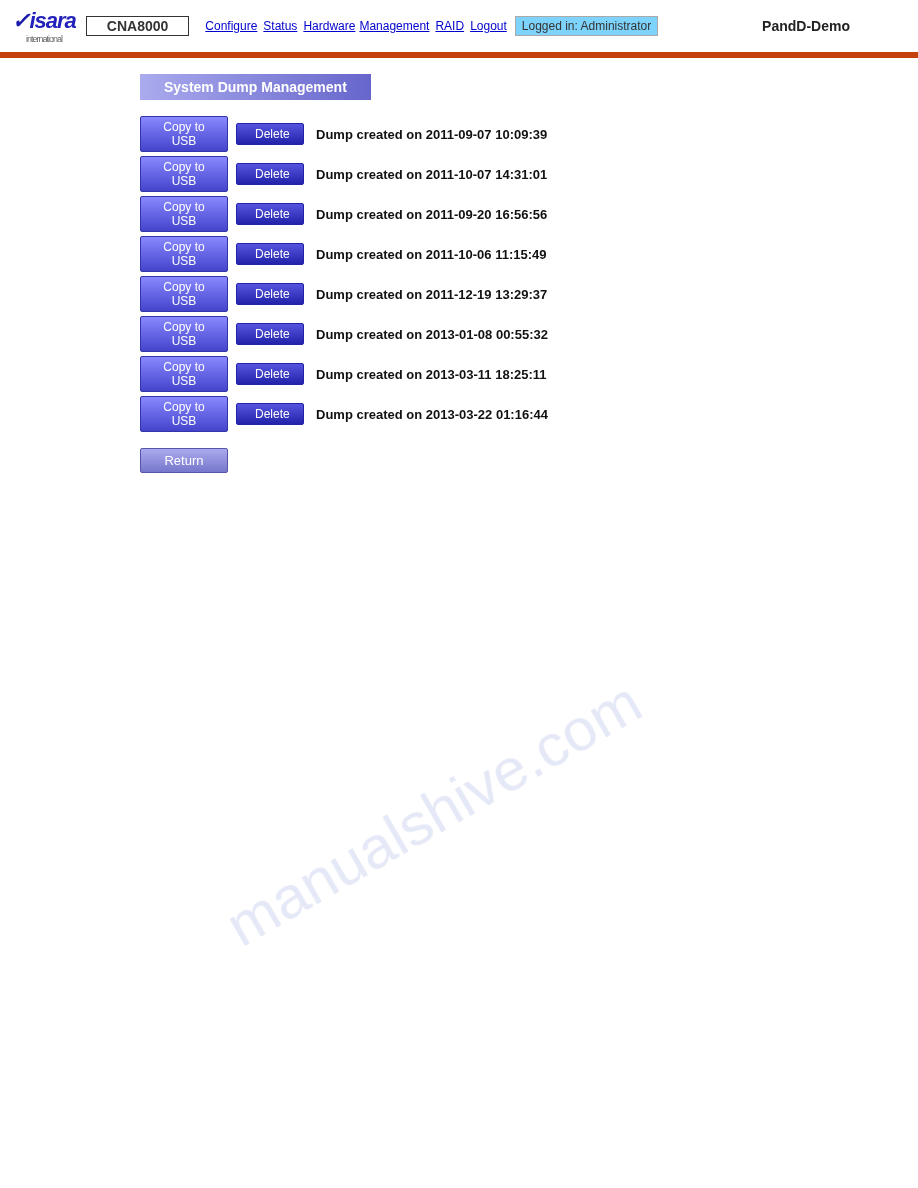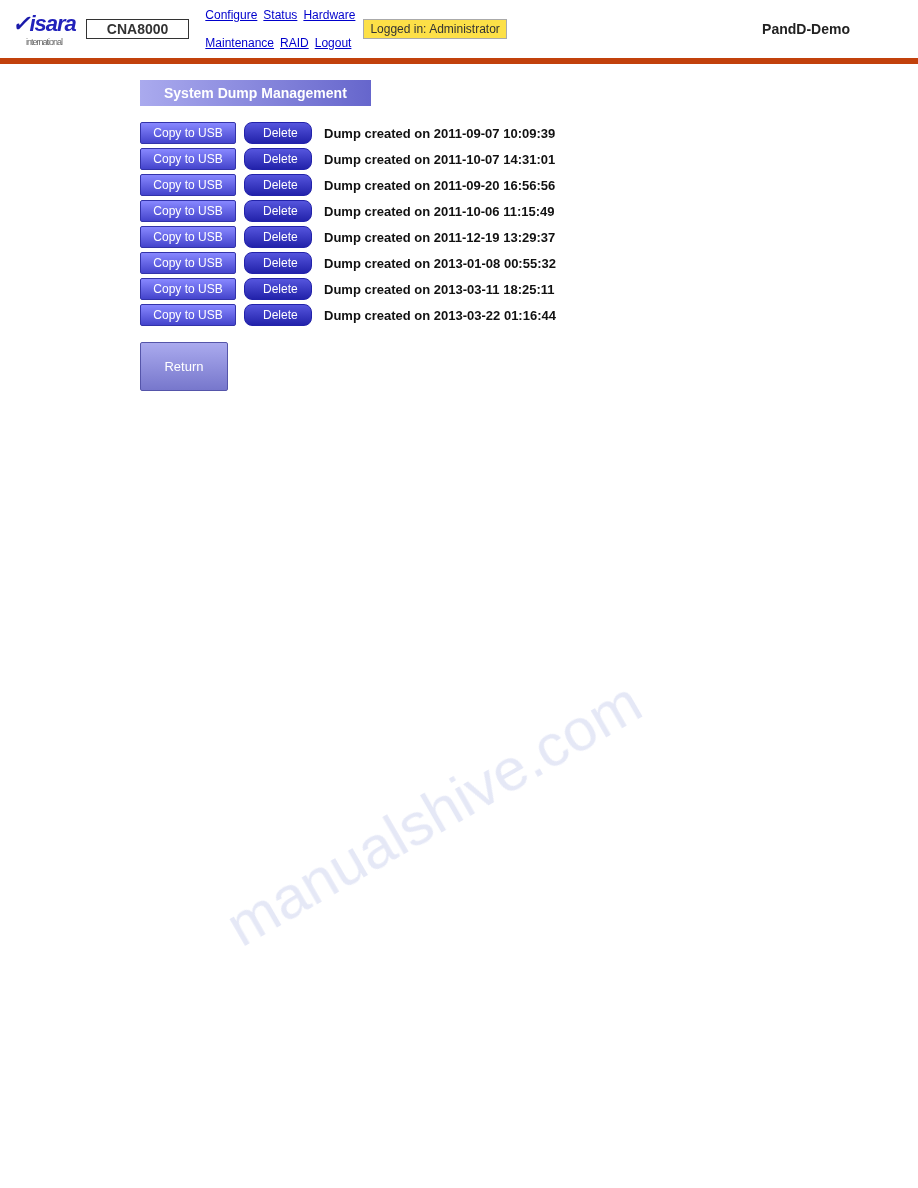--- a/index.html
+++ b/index.html
@@ -38,44 +38,43 @@
       font-size: 14px;
       font-weight: bold;
       color: #333;
       border: 1px solid #333;
       padding: 1px 20px;
       margin-left: 4px;
     }
 
     .nav-links {
       display: flex;
-      flex-direction: column;
       margin-left: 16px;
-      gap: 14px;
+      gap: 4px;
     }
 
     .nav-row {
       display: flex;
       gap: 6px;
     }
 
     .nav-link {
       color: #0000cc;
       text-decoration: underline;
       cursor: pointer;
       font-size: 12px;
     }
 
     .logged-in {
       font-size: 12px;
       color: #333;
       margin-left: 8px;
       border: 1px solid #aaa;
       padding: 2px 6px;
-      background: #fde047;
+      background: #7dd3fc;
     }
 
     .device-name {
       position: absolute;
       right: 68px;
       font-size: 14px;
       font-weight: bold;
       color: #222;
     }
 
@@ -110,51 +109,51 @@
       gap: 0;
     }
 
     .btn-copy-usb {
       background: linear-gradient(to bottom, #8888ff, #4444cc);
       color: #ffffff;
       border: 1px solid #3333aa;
       padding: 3px 10px;
       font-size: 12px;
       cursor: pointer;
-      width: 96px;
+      width: 88px;
       text-align: center;
       border-radius: 2px;
     }
 
     .btn-delete {
       background: linear-gradient(to bottom, #5555dd, #2222aa);
       color: #ffffff;
       border: 1px solid #2222aa;
       padding: 3px 18px;
       font-size: 12px;
       cursor: pointer;
       width: 68px;
       text-align: center;
-      border-radius: 8px;
+      border-radius: 2px;
       margin-left: 8px;
     }
 
     .dump-info {
       margin-left: 12px;
       font-weight: bold;
       font-size: 13px;
       color: #111;
     }
 
     
     .btn-return {
       background: linear-gradient(to bottom, #aaaaee, #7777cc);
       color: #ffffff;
       border: 1px solid #5555aa;
-      padding: 16px 20px;
+      padding: 4px 20px;
       font-size: 13px;
       cursor: pointer;
       width: 88px;
       text-align: center;
       border-radius: 2px;
       margin-top: 12px;
     }
 
     
     .watermark {
@@ -193,21 +192,21 @@
     <div class="logo-cna">CNA8000</div>
   </div>
 
   <div class="nav-links">
     <div class="nav-row">
       <a class="nav-link">Configure</a>
       <a class="nav-link">Status</a>
       <a class="nav-link">Hardware</a>
     </div>
     <div class="nav-row">
-      <a class="nav-link">Maintenance</a>
+      <a class="nav-link">Management</a>
       <a class="nav-link">RAID</a>
       <a class="nav-link">Logout</a>
     </div>
   </div>
 
   <div class="logged-in">Logged in: Administrator</div>
 
   <div class="device-name">PandD-Demo</div>
 </div>
 

